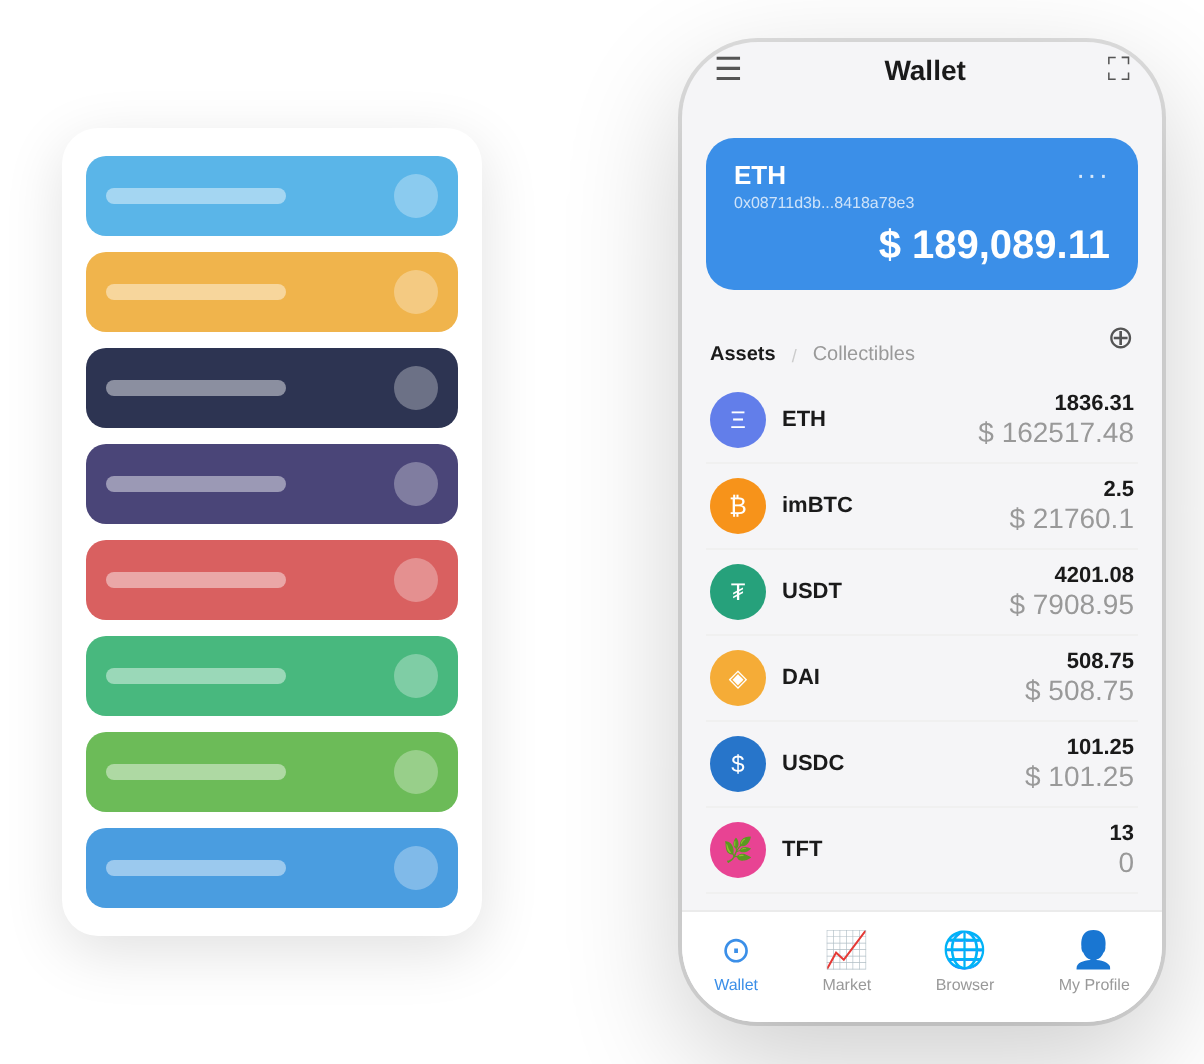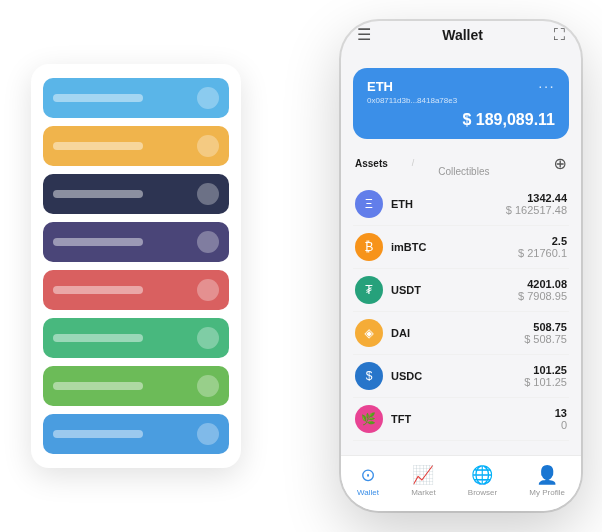--- a/index.html
+++ b/index.html
@@ -143,37 +143,37 @@
       font-size: 14px;
       letter-spacing: 1px;
       opacity: 0.8;
     }
     .eth-card-address {
       font-size: 8px;
       opacity: 0.75;
       margin-bottom: 6px;
     }
     .eth-card-balance {
-      font-size: 16px;
+      font-size: 20px;
       font-weight: 700;
       text-align: right;
     }
 
     
     .assets-header {
       display: flex;
       justify-content: space-between;
       align-items: center;
       margin-bottom: 6px;
       padding: 0 2px;
     }
     .assets-tabs {
       display: flex;
-      gap: 24px;
-      align-items: center;
+      gap: 8px;
+      align-items: flex-end;
       font-size: 10px;
     }
     .assets-tab-active {
       color: #1a1a1a;
       font-weight: 600;
     }
     .assets-tab-divider {
       color: #ccc;
       font-size: 9px;
     }
@@ -218,21 +218,21 @@
     }
     .asset-right {
       text-align: right;
     }
     .asset-amount {
       font-size: 11px;
       font-weight: 600;
       color: #1a1a1a;
     }
     .asset-usd {
-      font-size: 11px;
+      font-size: 14px;
       color: #999;
     }
 
     
     .phone-nav {
       display: flex;
       justify-content: space-around;
       align-items: center;
       padding: 8px 0 14px;
       background: #fff;
@@ -349,21 +349,21 @@
         <span class="assets-add">⊕</span>
       </div>
 
       <div id="asset-rows">
           <div class="asset-row">
             <div class="asset-left">
               <div class="asset-icon" style="background: rgb(98, 126, 234); color: rgb(255, 255, 255);">Ξ</div>
               <span class="asset-name">ETH</span>
             </div>
             <div class="asset-right">
-              <div class="asset-amount">1342.44</div>
+              <div class="asset-amount">1836.31</div>
               <div class="asset-usd">$ 162517.48</div>
             </div>
           </div>
           <div class="asset-row">
             <div class="asset-left">
               <div class="asset-icon" style="background: rgb(247, 147, 26); color: rgb(255, 255, 255);">₿</div>
               <span class="asset-name">imBTC</span>
             </div>
             <div class="asset-right">
               <div class="asset-amount">2.5</div>

